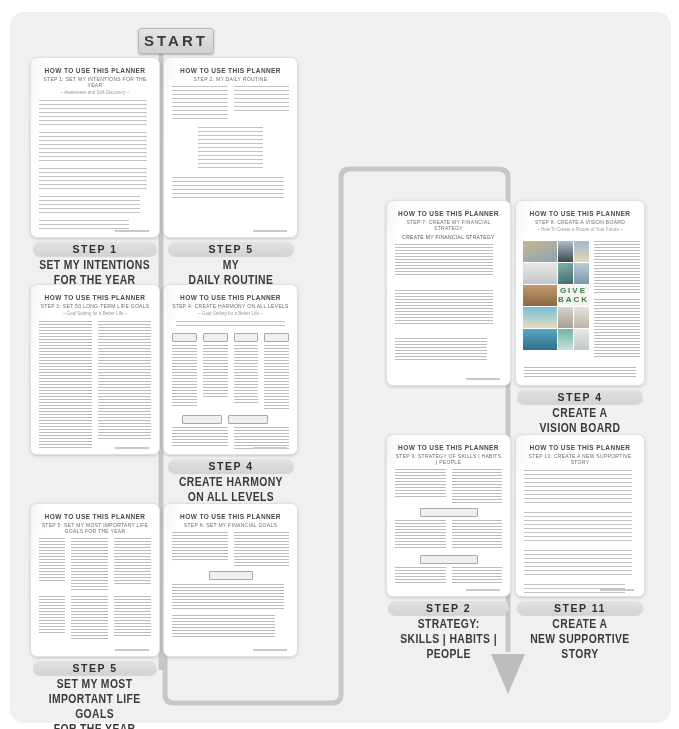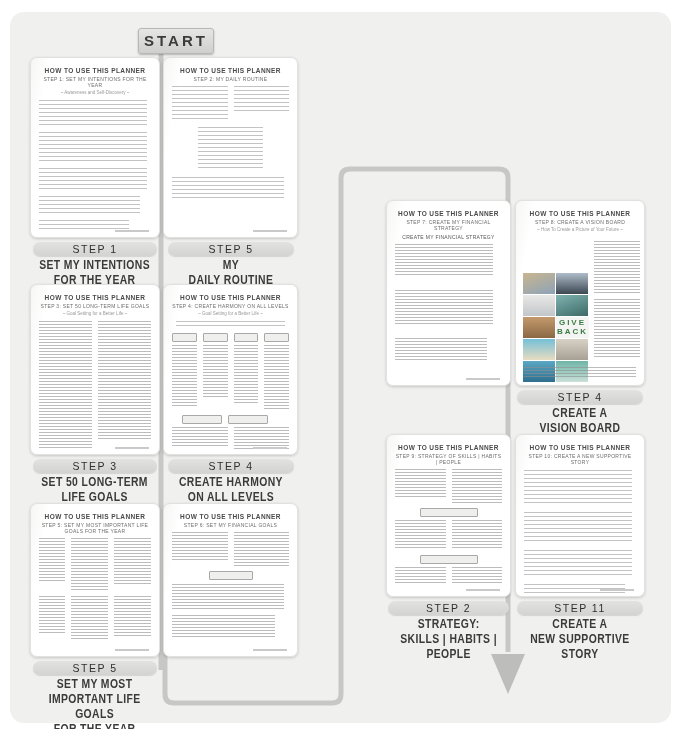--- a/index.html
+++ b/index.html
@@ -41,29 +41,29 @@
   .sim.dense { background-image:repeating-linear-gradient(to bottom,#8f8f8f 0 1px,transparent 1px 3px); }
   .cols { display:flex; gap:6px; }
   .cols > div { flex:1; }
   .mini-box { border:1px solid #a8a8a8; background:#efefee; height:9px; border-radius:1px; }
   .footer-bar { position:absolute; right:10px; bottom:5px; width:34px; height:2px;
     background:#c9c9c9; }
 
   
   .step-label { position:absolute; z-index:2; text-align:center; }
   .badge { height:14px; background:linear-gradient(#e2e2e1,#d3d3d1); border-radius:8px;
-    font-size:10.5px; font-weight:400; color:#2f2f2f; letter-spacing:1.5px; line-height:14px;
+    font-size:10.5px; font-weight:700; color:#2f2f2f; letter-spacing:1.5px; line-height:14px;
     box-shadow:0 1px 1px rgba(0,0,0,.12); }
   .step-title { margin-top:2px; font-size:13.5px; font-weight:600; color:#3a3a3a;
     line-height:1.1; white-space:pre-line; position:relative; left:-15%; width:130%;
     transform:scaleX(.77); transform-origin:center top; letter-spacing:.5px; }
 
   
   .collage { position:absolute; left:7px; top:40px; width:66px; display:grid;
-    grid-template-columns:repeat(2,1fr); gap:1px;margin-top:32px; }
+    grid-template-columns:repeat(1,1fr); gap:1px; }
   .tile { height:21px; }
   .tile.giveback { grid-column:2 / span 2; background:#f4f4f2; display:flex; flex-direction:column;
     align-items:center; justify-content:center; }
   .giveback-txt { font-size:8px; font-weight:800; color:#3a7d44; letter-spacing:2px;
     line-height:1.05; white-space:pre-line; text-align:center; }
   .t1{background:linear-gradient(160deg,#c9b58f,#8da3b8);} .t2{background:linear-gradient(#aebdc9,#3c4752);}
   .t3{background:linear-gradient(#9fb9cf,#e3d7b8);} .t4{background:linear-gradient(#e8e8e6,#c2c6c9);}
   .t5{background:linear-gradient(160deg,#7fb3b0,#3e6a67);} .t6{background:linear-gradient(#c49a6c,#8a6844);}
   .t7{background:linear-gradient(#74c0d8,#e8dcc0);} .t8{background:linear-gradient(#5aa7c4,#2e6f8e);}
   .t9{background:linear-gradient(#d8d2c6,#a8a094);} .t10{background:linear-gradient(#b8ccd8,#7d98ab);}
@@ -250,25 +250,20 @@
   <div class="step-label" style="left:33px;top:242px;width:124px">
     <div class="badge">STEP 1</div>
     <div class="step-title">SET MY INTENTIONS
 FOR THE YEAR</div>
   </div>
   <div class="step-label" style="left:168px;top:242px;width:126px">
     <div class="badge">STEP 5</div>
     <div class="step-title">MY
 DAILY ROUTINE</div>
   </div>
-  <div class="step-label" style="left:33px;top:459px;width:124px">
-    <div class="badge">STEP 3</div>
-    <div class="step-title">SET 50 LONG-TERM
-LIFE GOALS</div>
-  </div>
   <div class="step-label" style="left:168px;top:459px;width:126px">
     <div class="badge">STEP 4</div>
     <div class="step-title">CREATE HARMONY
 ON ALL LEVELS</div>
   </div>
   <div class="step-label" style="left:33px;top:661px;width:124px">
     <div class="badge">STEP 5</div>
     <div class="step-title">SET MY MOST
 IMPORTANT LIFE GOALS
 FOR THE YEAR</div>

